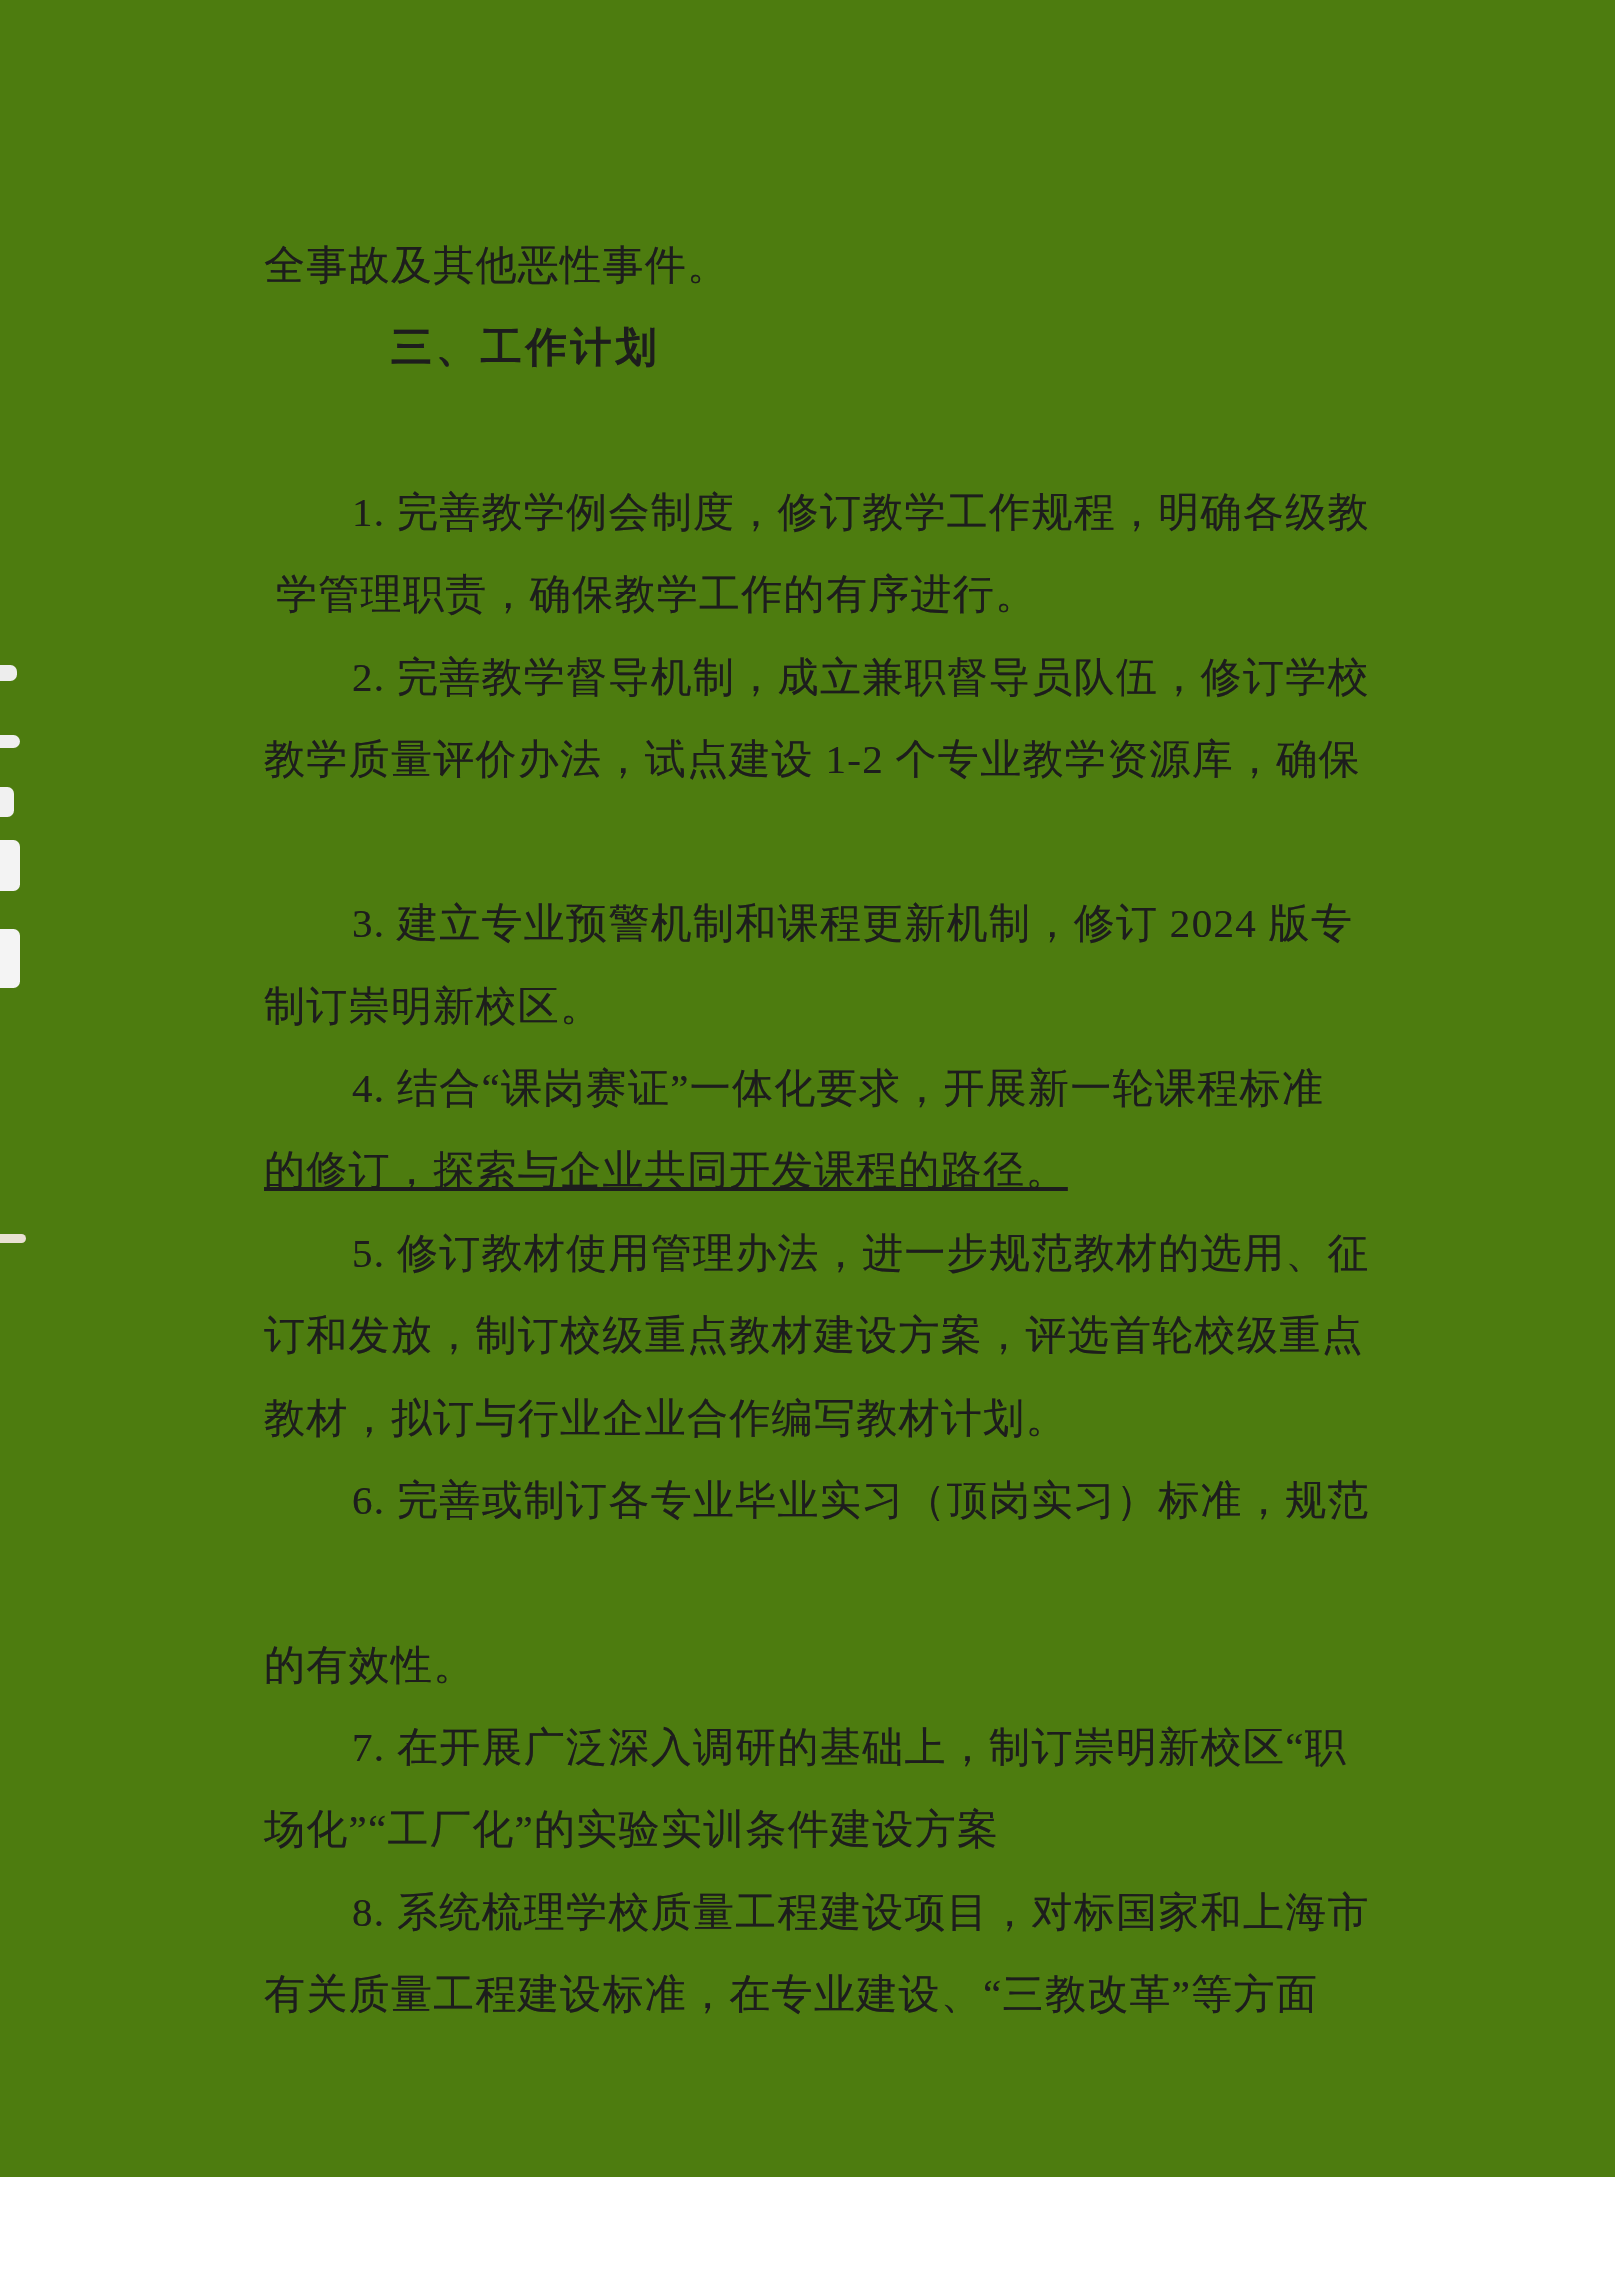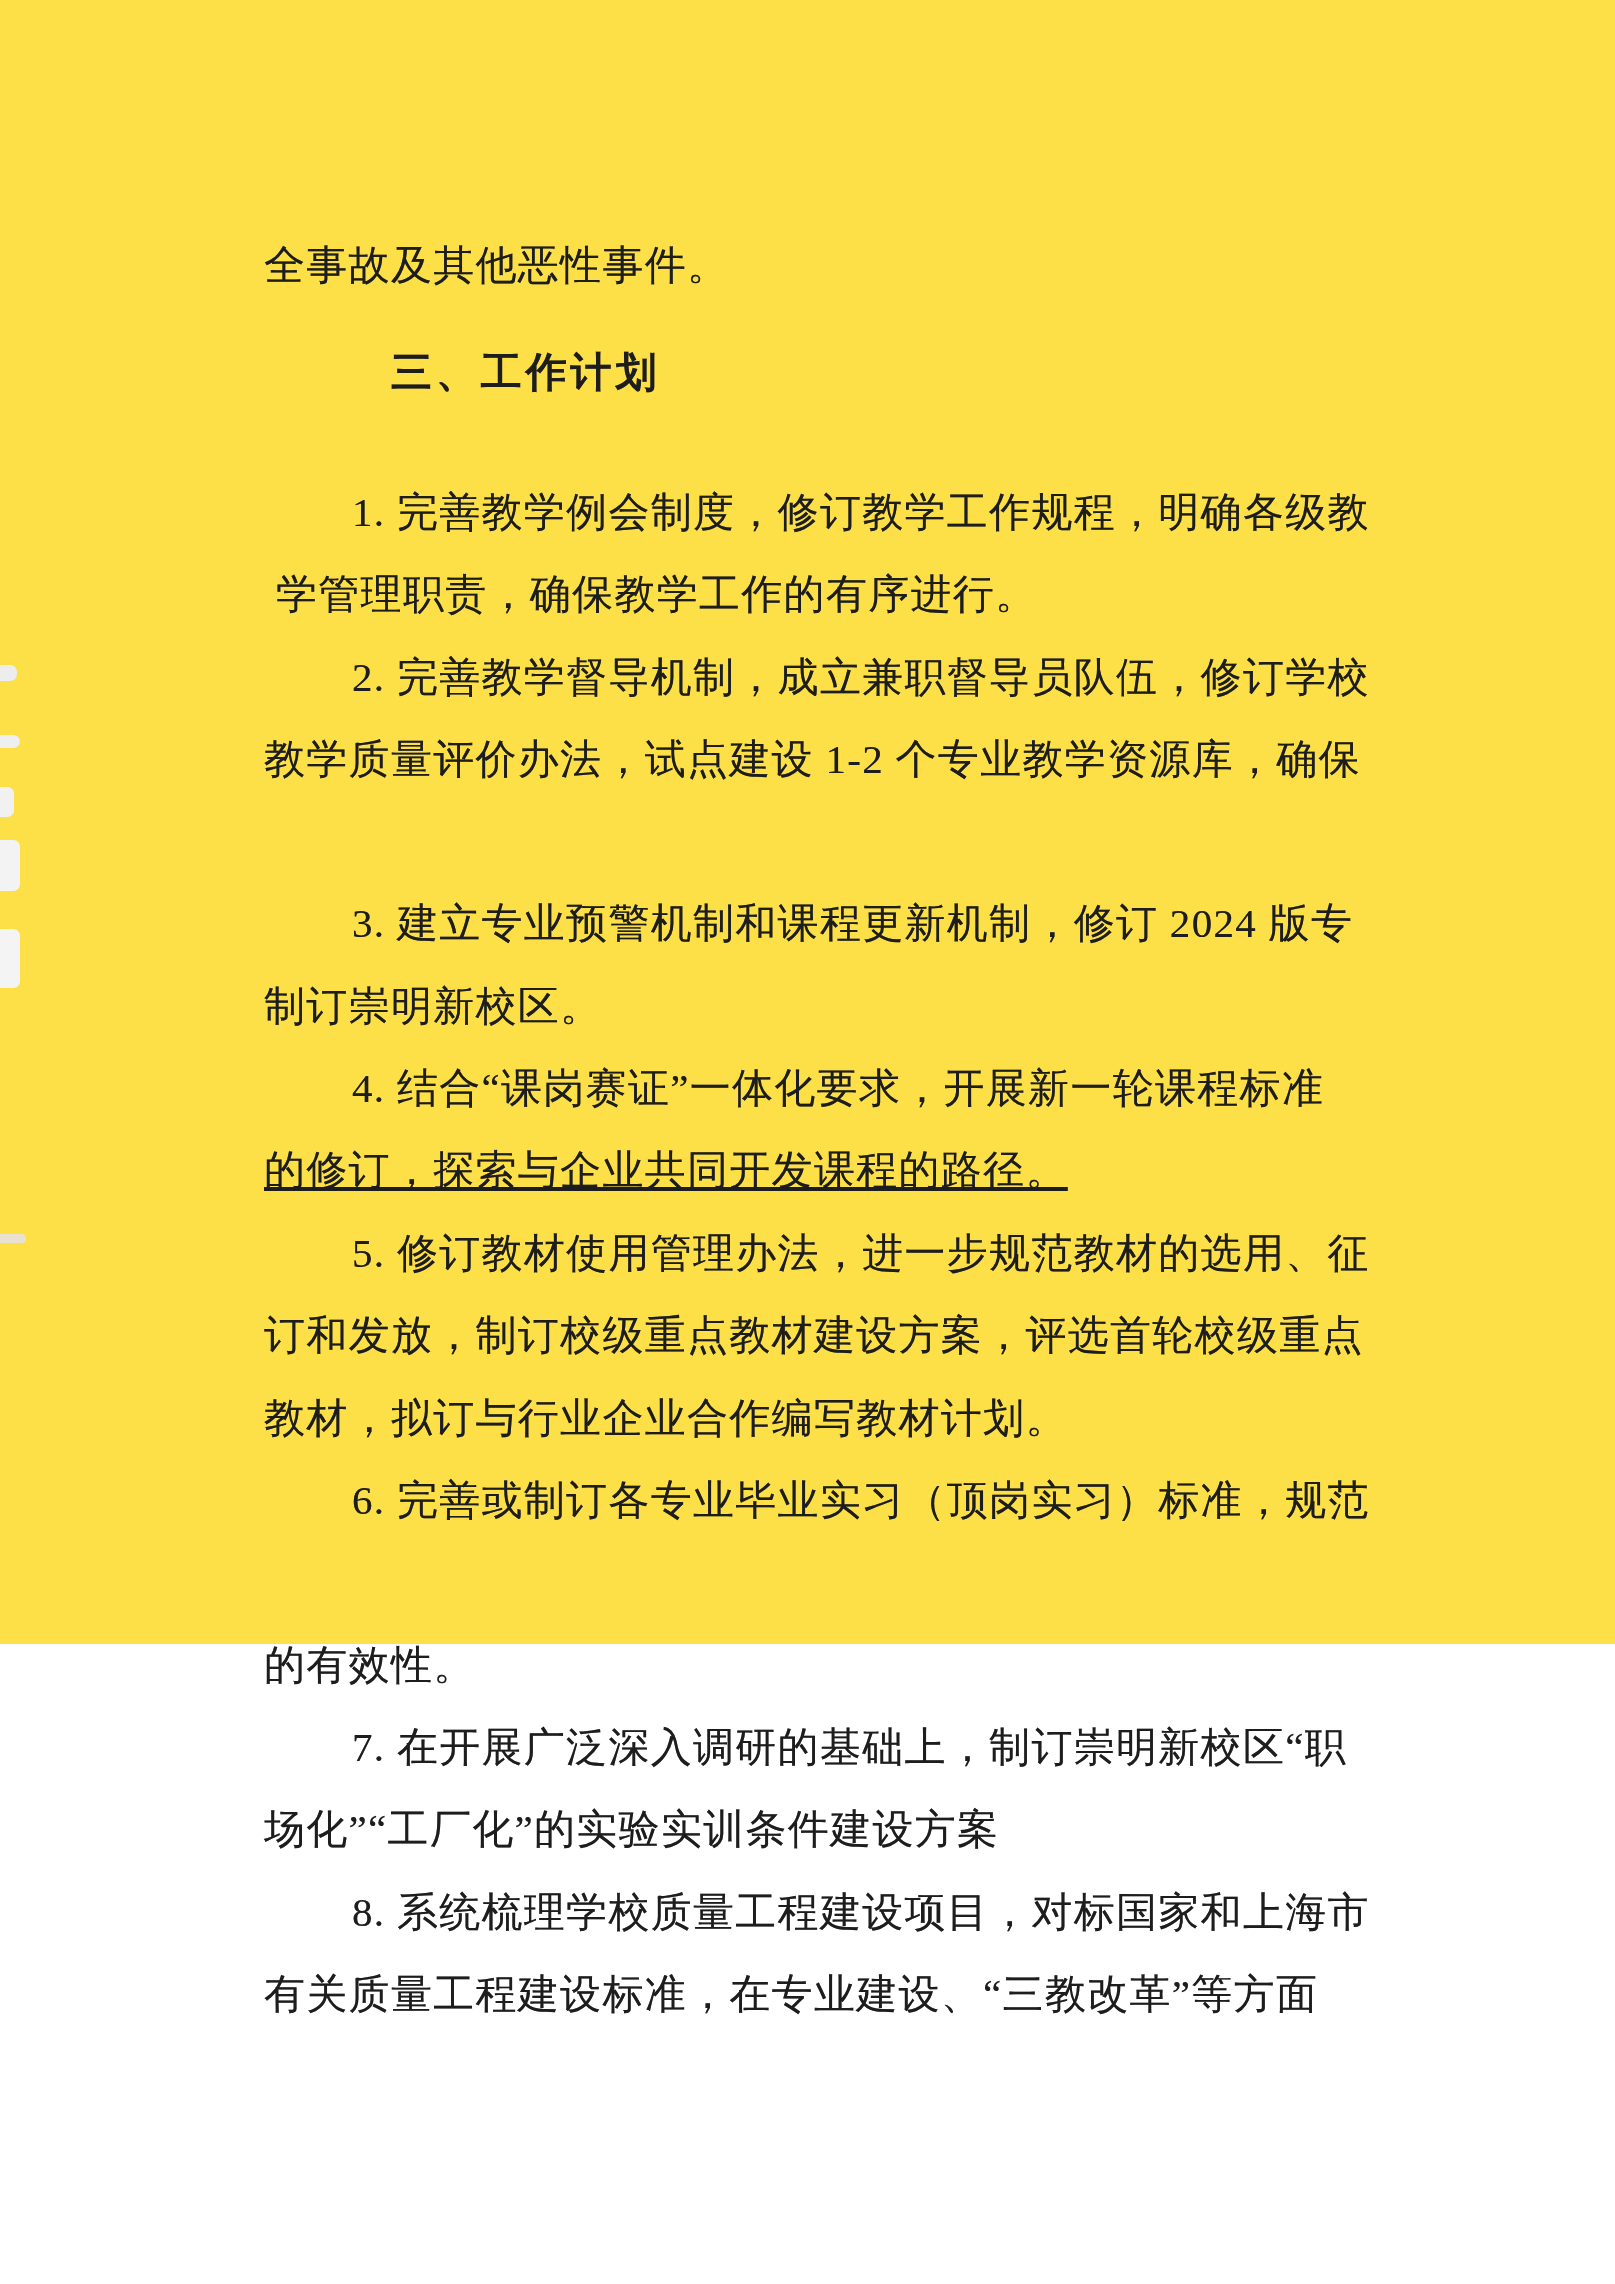--- a/index.html
+++ b/index.html
@@ -11,39 +11,38 @@
     height: 2284px;
     background: #ffffff;
     position: relative;
     overflow: hidden;
     font-family: "Liberation Serif", "DejaVu Serif", serif;
   }
   #page {
     position: absolute;
     inset: 0;
     width: 1616px;
-    height: 1644px;
-    background: #fde047;
+    height: 2177px;
+    background: #4d7c0f;
   }
   .line {
     position: absolute;
     white-space: nowrap;
     font-size: 41px;
     line-height: 1;
     letter-spacing: 1.3px;
     color: #1d1d1d;
     font-weight: 400;
     
     text-shadow: 0 0 0.4px rgba(30,30,30,0.55);
   }
   .line.h_section {
     font-weight: 700;
     letter-spacing: 3.9px;
     color: #161616;
-    margin-top: 25px;
   }
   .line.h_sub {
     font-weight: 700;
     letter-spacing: 2.6px;
     color: #161616;
   }
   
   .artifact {
     position: absolute;
     left: 0;

